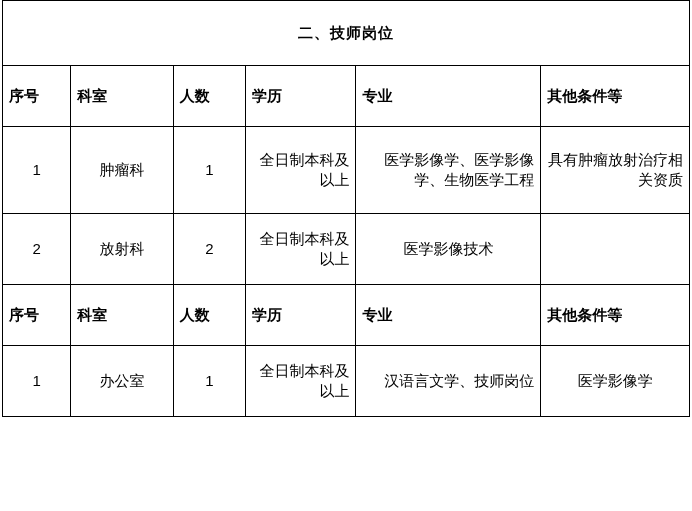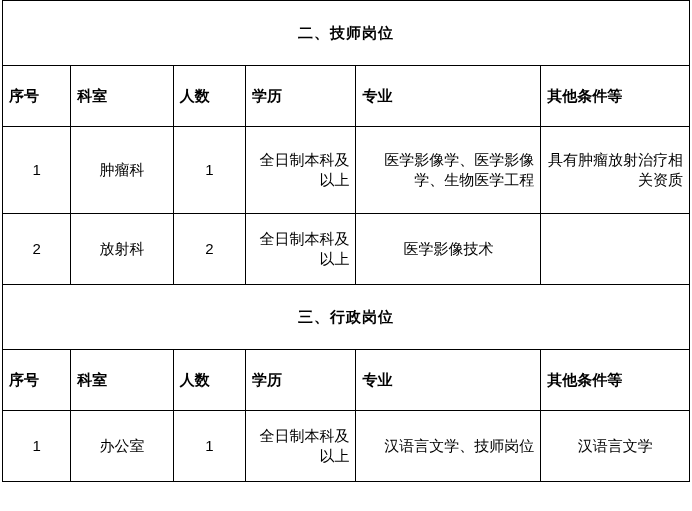--- a/index.html
+++ b/index.html
@@ -96,34 +96,31 @@
       </tr>
       <tr class="row-body">
         <td class="c-center">2</td>
         <td class="c-center">放射科</td>
         <td class="c-center">2</td>
         <td class="c-left">全日制本科及以上</td>
         <td class="c-center">医学影像技术</td>
         <td class="c-center"></td>
       </tr>
       <tr>
-        <td colspan="6" class="section-title">三、行政岗位</td>
-      </tr>
-      <tr>
         <td class="col-head">序号</td>
         <td class="col-head">科室</td>
         <td class="col-head">人数</td>
         <td class="col-head">学历</td>
         <td class="col-head">专业</td>
         <td class="col-head">其他条件等</td>
       </tr>
       <tr class="row-body">
         <td class="c-center">1</td>
         <td class="c-center">办公室</td>
         <td class="c-center">1</td>
         <td class="c-left">全日制本科及以上</td>
         <td class="c-left">汉语言文学、技师岗位</td>
-        <td class="c-center">汉语言文学</td>
+        <td class="c-center">医学影像学</td>
       </tr>
     </tbody>
   </table>
 
 </div>
 
 </body></html>

